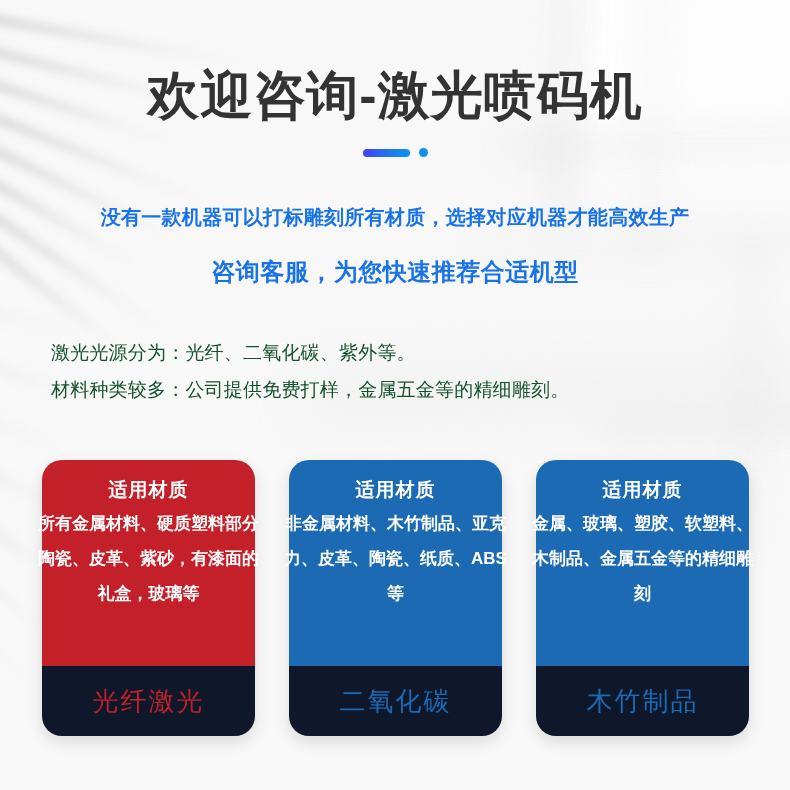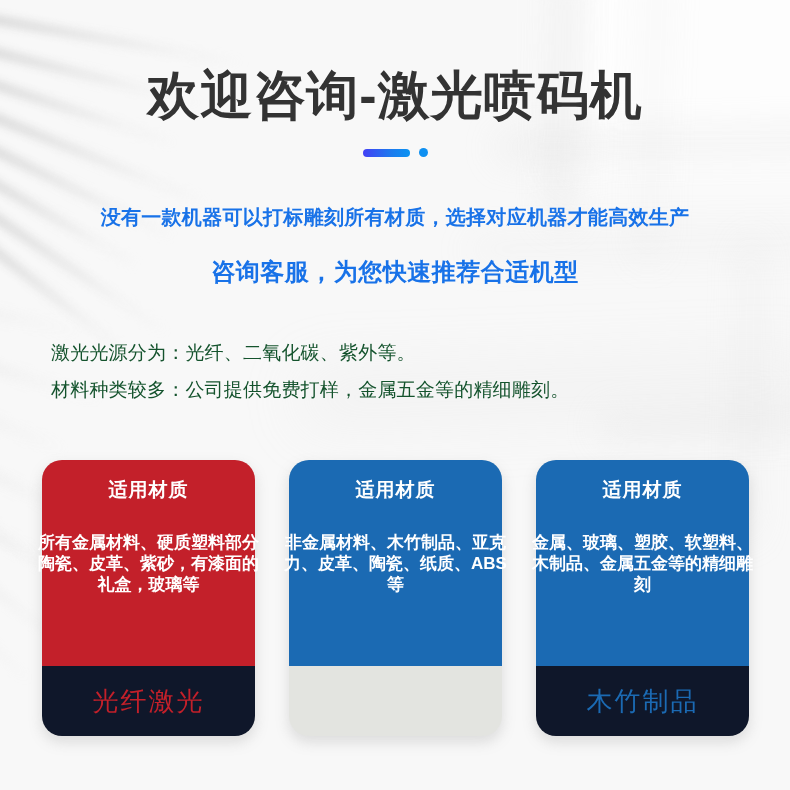--- a/index.html
+++ b/index.html
@@ -161,26 +161,26 @@
     font-size: 19px;
     font-weight: bold;
     color: #ffffff;
     letter-spacing: 1px;
     line-height: 24px;
   }
   .card-body {
     position: absolute;
     left: -6px;
     right: -6px;
-    top: 72px;
+    top: 46px;
     text-align: center;
     font-size: 17px;
     font-weight: bold;
     color: #ffffff;
-    line-height: 21px;
+    line-height: 35px;
     letter-spacing: 0;
   }
   .card-foot {
     flex: 1;
     display: flex;
     align-items: center;
     justify-content: center;
     border-radius: 0 0 20px 20px;
     background: #0f172a;
   }
@@ -257,20 +257,23 @@
       <div class="card-foot">
         <span>光纤激光</span>
       </div>
     </div>
 
     <div class="card blue">
       <div class="card-top">
         <div class="card-title">适用材质</div>
         <div class="card-body">非金属材料、木竹制品、亚克力、皮革、陶瓷、纸质、ABS等</div>
       </div>
+      <div class="card-foot">
+        <span>二氧化碳</span>
+      </div>
     </div>
 
     <div class="card blue">
       <div class="card-top">
         <div class="card-title">适用材质</div>
         <div class="card-body">金属、玻璃、塑胶、软塑料、木制品、金属五金等的精细雕刻</div>
       </div>
       <div class="card-foot">
         <span>木竹制品</span>
       </div>

